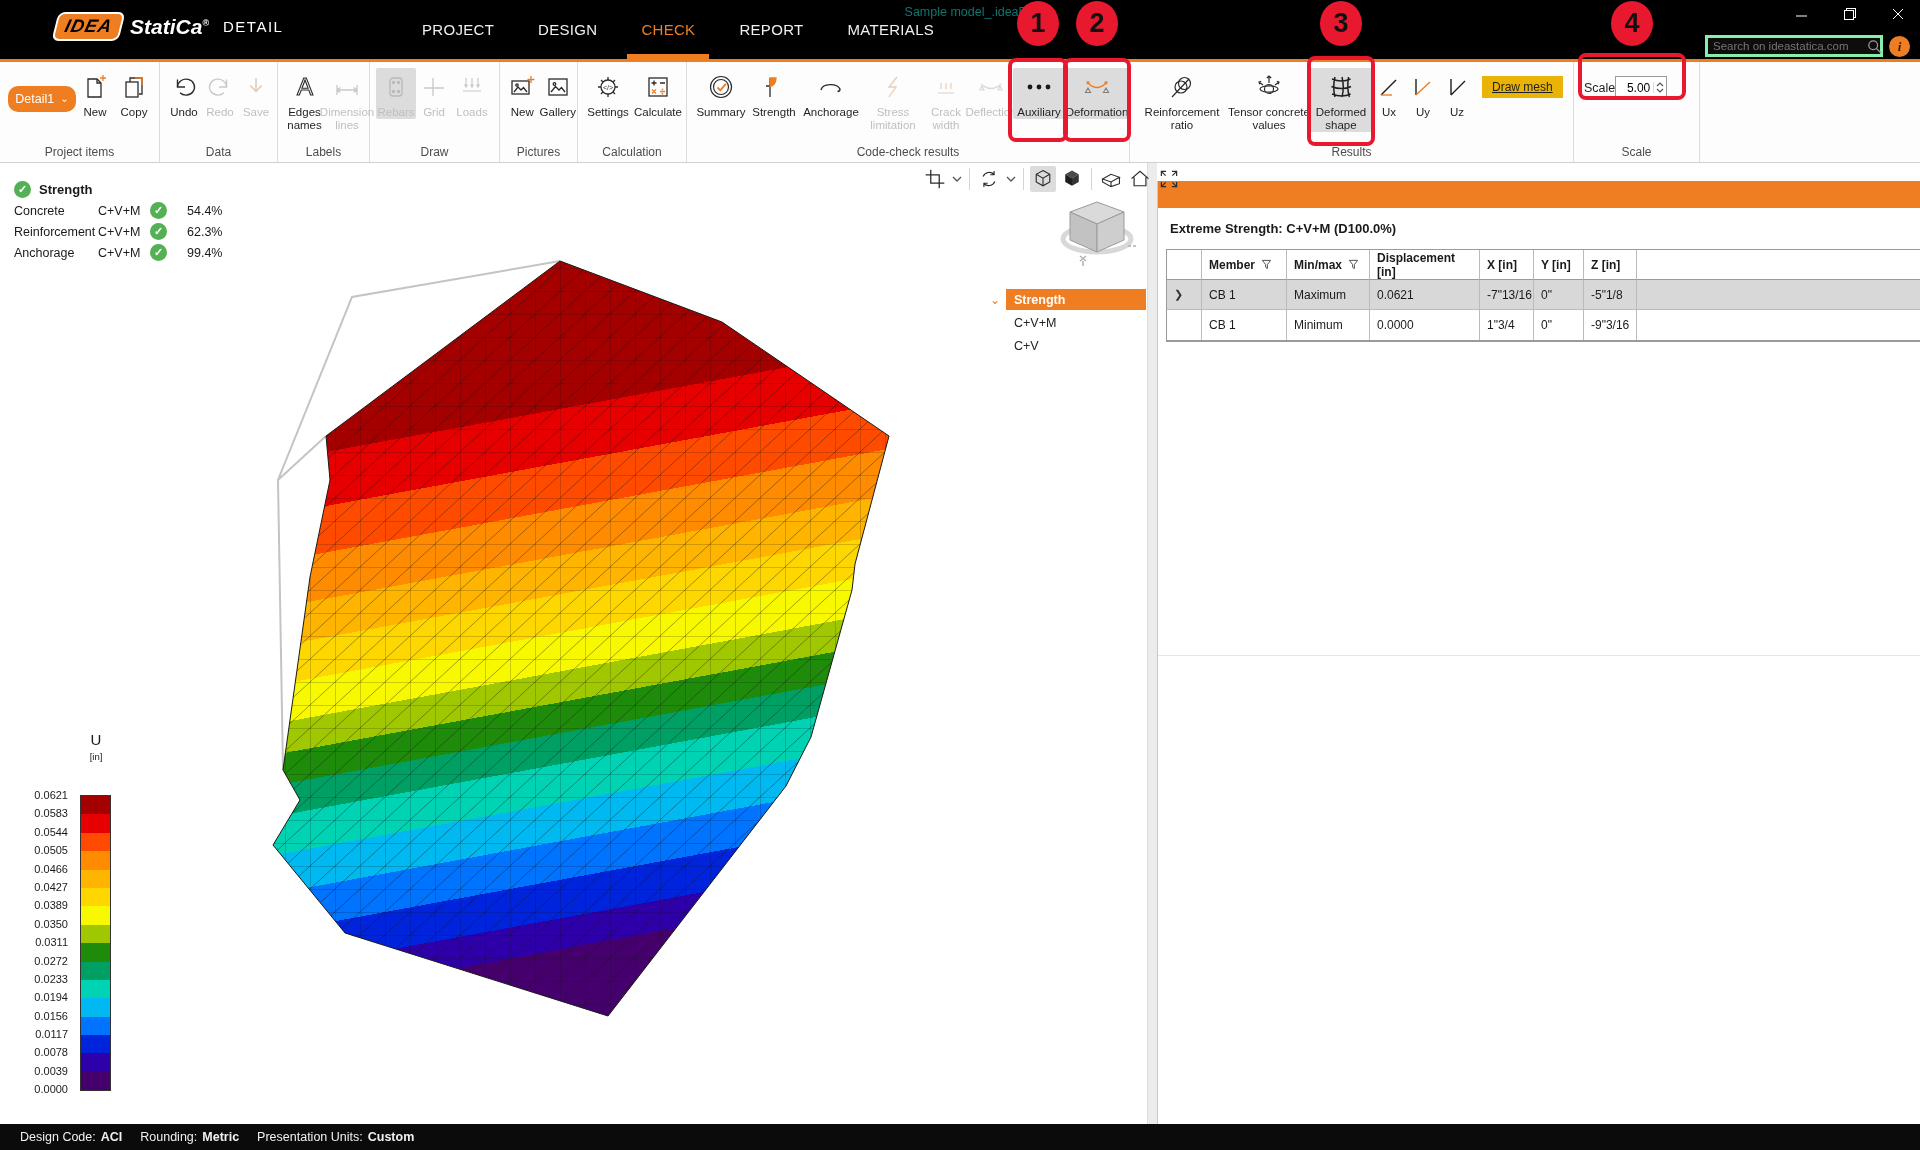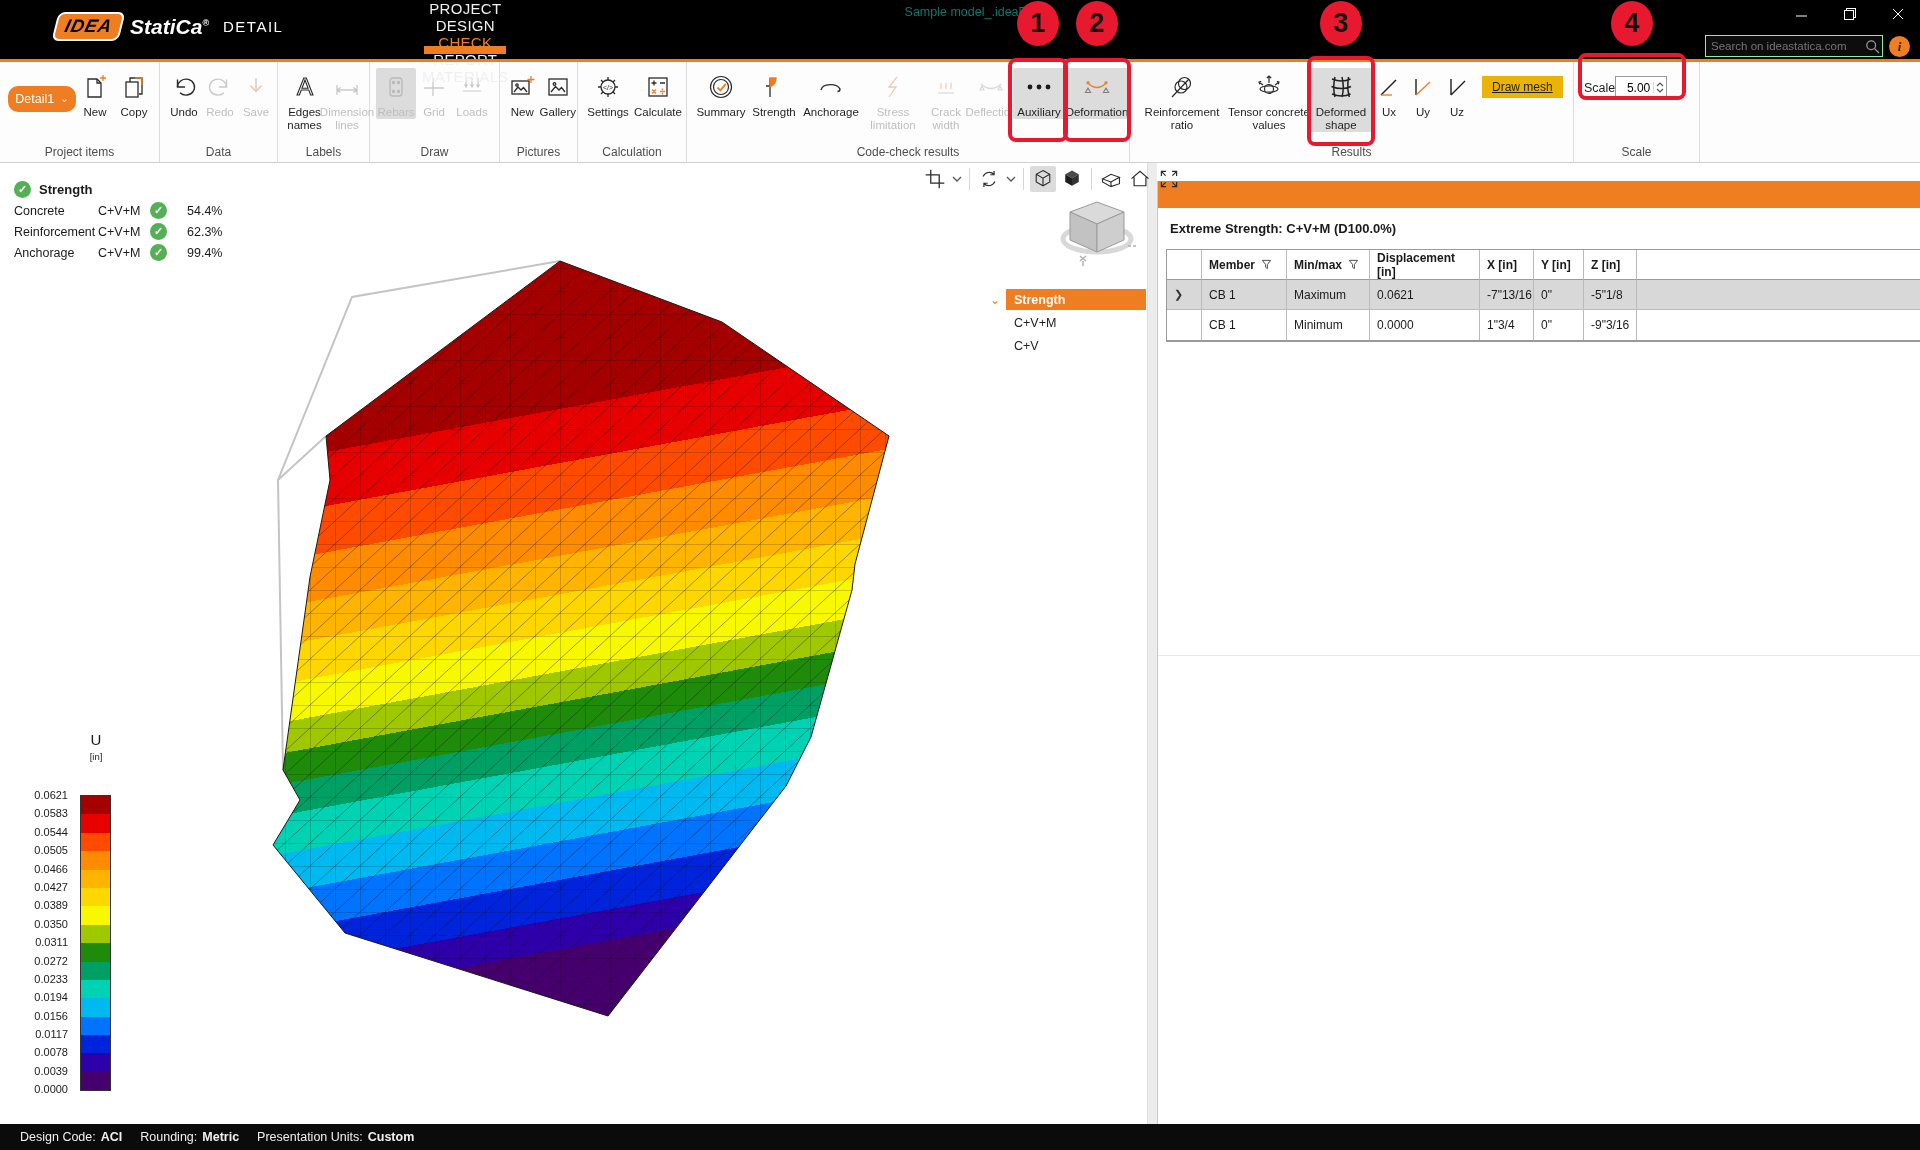--- a/index.html
+++ b/index.html
@@ -11,25 +11,25 @@
   .titlebar { position:absolute; left:0; top:0; width:1920px; height:59px; background:#000; z-index:40; }
   .orange-line { position:absolute; left:0; top:59px; width:1920px; height:3px; background:#ef7d21; z-index:41; }
   .win-title { position:absolute; left:778px; top:5px; width:260px; text-align:right; color:#0f766e; font-size:12.5px; }
   .brand { position:absolute; left:55px; top:12px; display:flex; align-items:center; }
   .logo-box { background:#ef7d21; border:2px solid #fff; border-radius:7px; transform:skewX(-14deg);
     padding:2px 8px; margin-right:8px; }
   .logo-idea { display:inline-block; color:#000; font-weight:bold; font-style:italic; font-size:18px; letter-spacing:1px; transform:skewX(0deg); }
   .brand-statica { color:#fff; font-weight:bold; font-style:italic; font-size:21px; }
   .brand-statica sup { font-size:9px; font-style:normal; }
   .brand-module { color:#fff; font-size:15px; letter-spacing:1.5px; margin-left:14px; font-weight:400; }
-  .tabs { position:absolute; left:400px; top:0; height:59px; display:flex; align-items:center;flex-direction:column; }
+  .tabs { position:absolute; left:400px; top:0; height:59px; display:flex; align-items:center; }
   .tab { position:relative; color:#f0f0f0; font-size:15px; padding:0 22px; height:59px; display:flex; align-items:center; cursor:default; letter-spacing:.3px; }
   .tab.active { color:#ef7d21; }
   .tab.active::after { content:""; position:absolute; left:8px; right:8px; bottom:-3px; height:8px; background:#ef7d21; z-index:45; }
-  .search-box { position:absolute; left:1705px; top:35px; width:178px; height:22px; border:1px solid #86efac;
+  .search-box { position:absolute; left:1705px; top:35px; width:178px; height:22px; border:3px solid #86efac;
     background:#0d0d0d; display:flex; align-items:center; padding:0 5px; }
   .search-box input { flex:1; background:transparent; border:none; outline:none; color:#b5b5b5; font-size:11.5px; font-family:"Liberation Sans",sans-serif; }
   .info-btn { position:absolute; left:1889px; top:36px; width:21px; height:21px; border-radius:50%; background:#ef7d21;
     color:#3a2000; font-weight:bold; font-size:13px; font-style:italic; display:flex; align-items:center; justify-content:center; font-family:"Liberation Serif",serif; }
   .winbtns { position:absolute; right:12px; top:4px; display:flex; gap:28px; }
   .winbtn { width:20px; height:20px; display:flex; align-items:center; justify-content:center; }
 
   
   .ribbon { position:absolute; left:0; top:62px; width:1920px; height:101px; background:#fdfdfd; border-bottom:1px solid #d0d0d0; z-index:20; }
   .rgroup { position:absolute; top:0; height:100px; border-right:1px solid #dcdcdc; display:flex; align-items:flex-start; padding:6px 0 0 6px; }

